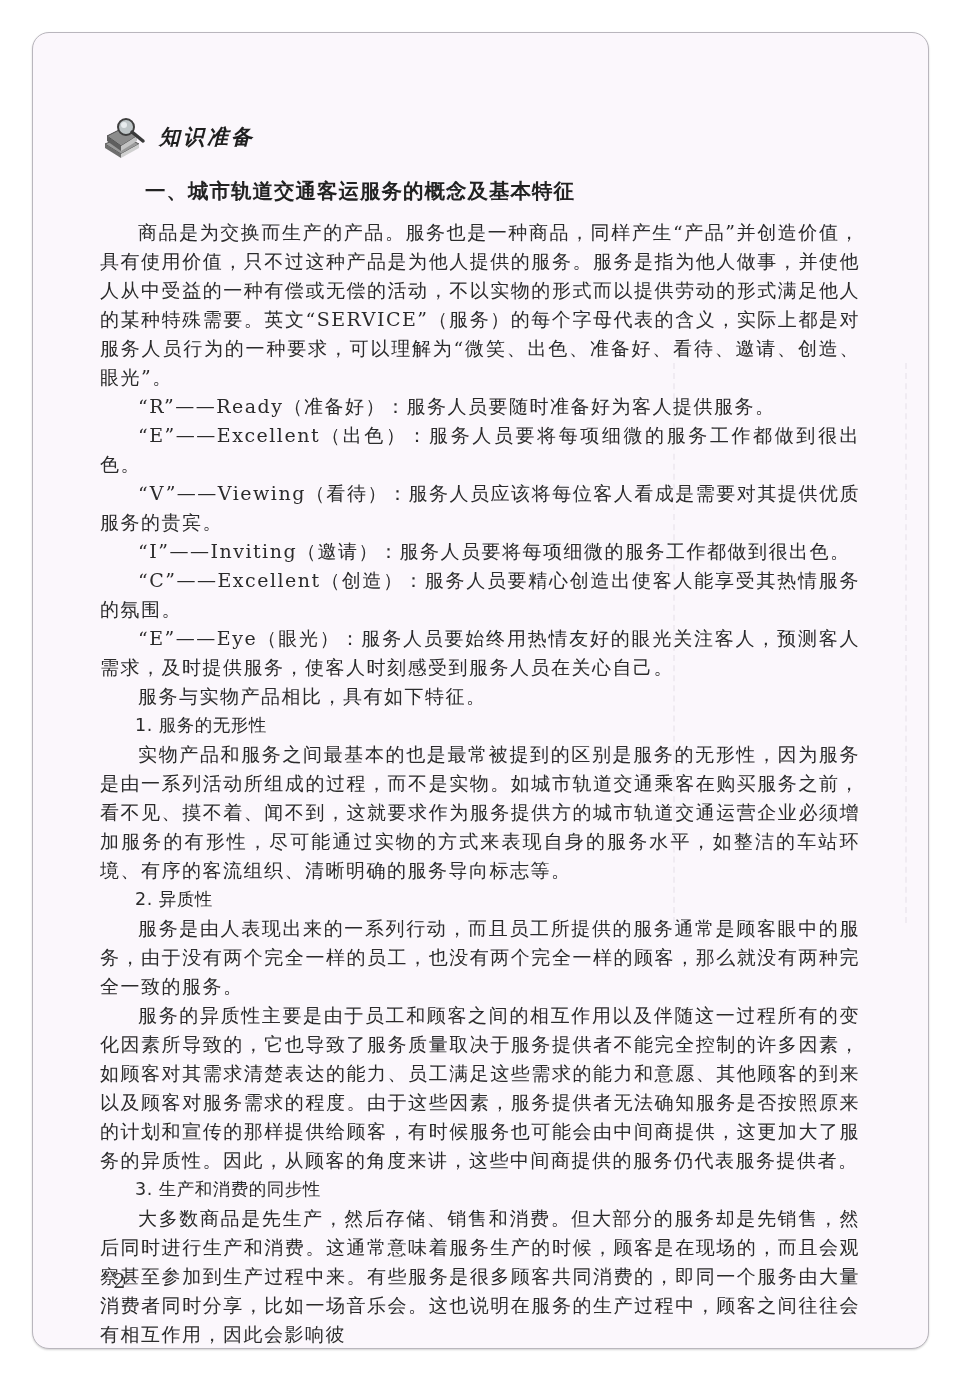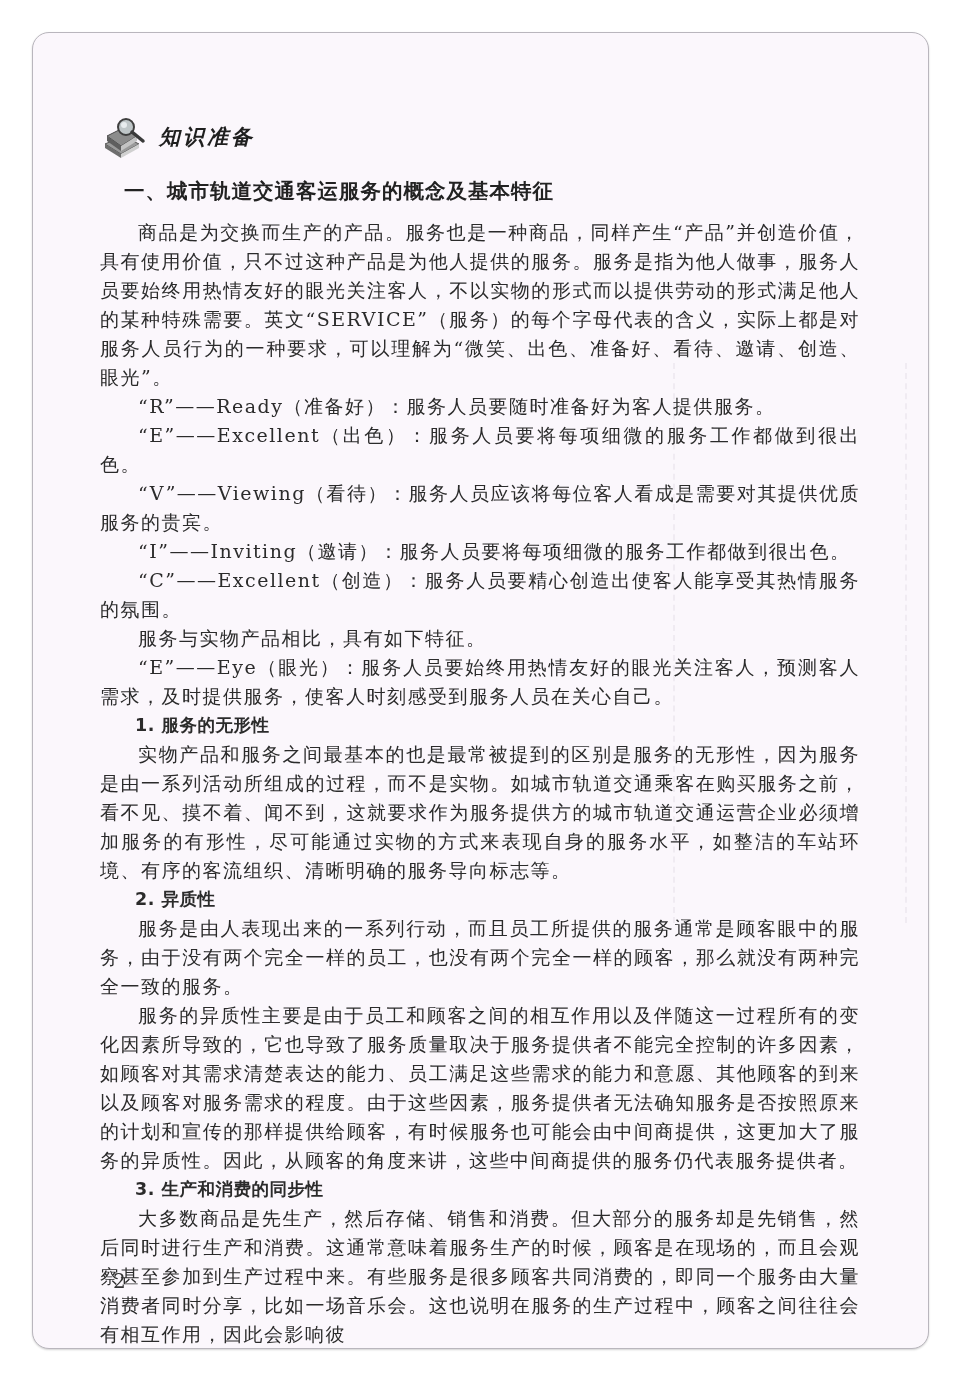--- a/index.html
+++ b/index.html
@@ -55,21 +55,21 @@
       margin-left: 10px;
       font-family: "DejaVu Serif", serif;
       font-weight: bold;
       font-size: 21px;
       letter-spacing: 3px;
       color: #1f1f1f;
       font-style: italic;
     }
     .section-title {
       position: absolute;
-      left: 91px;
+      left: 112px;
       top: 144px;
       font-family: "DejaVu Sans", "Liberation Sans", sans-serif;
       font-weight: bold;
       font-size: 20.5px;
       letter-spacing: 1px;
       color: #222;
       white-space: nowrap;
     }
     .body-text {
       position: absolute;
@@ -80,21 +80,21 @@
       line-height: 29px;
       letter-spacing: 1.5px;
       text-align: justify;
     }
     .body-text p {
       margin: 0;
       text-indent: 2em;
     }
     .body-text p.sub-heading {
       font-family: "DejaVu Sans", "Liberation Sans", sans-serif;
-      font-weight: bold;
+      font-weight: normal;
       font-size: 17.5px;
       letter-spacing: 0.5px;
     }
     .page-number {
       position: absolute;
       left: 80px;
       top: 1236px;
       font-family: "DejaVu Serif", serif;
       font-size: 20px;
       color: #333;
@@ -121,28 +121,28 @@
         <circle cx="25" cy="11" r="3" fill="#e8ecee"></circle>
         <line x1="33" y1="18" x2="44" y2="27" stroke="#3a3a3a" stroke-width="3.5" stroke-linecap="round"></line>
       </svg>
     </span>
     <span class="header-label">知识准备</span>
   </div>
 
   <div class="section-title">一、城市轨道交通客运服务的概念及基本特征</div>
 
   <div class="body-text">
-    <p>商品是为交换而生产的产品。服务也是一种商品，同样产生“产品”并创造价值，具有使用价值，只不过这种产品是为他人提供的服务。服务是指为他人做事，服务人员要始终用热情友好的眼光关注客人，不以实物的形式而以提供劳动的形式满足他人的某种特殊需要。英文“SERVICE”（服务）的每个字母代表的含义，实际上都是对服务人员行为的一种要求，可以理解为“微笑、出色、准备好、看待、邀请、创造、眼光”。</p>
+    <p>商品是为交换而生产的产品。服务也是一种商品，同样产生“产品”并创造价值，具有使用价值，只不过这种产品是为他人提供的服务。服务是指为他人做事，并使他人从中受益的一种有偿或无偿的活动，不以实物的形式而以提供劳动的形式满足他人的某种特殊需要。英文“SERVICE”（服务）的每个字母代表的含义，实际上都是对服务人员行为的一种要求，可以理解为“微笑、出色、准备好、看待、邀请、创造、眼光”。</p>
     <p>“R”——Ready（准备好）：服务人员要随时准备好为客人提供服务。</p>
     <p>“E”——Excellent（出色）：服务人员要将每项细微的服务工作都做到很出色。</p>
     <p>“V”——Viewing（看待）：服务人员应该将每位客人看成是需要对其提供优质服务的贵宾。</p>
     <p>“I”——Inviting（邀请）：服务人员要将每项细微的服务工作都做到很出色。</p>
     <p>“C”——Excellent（创造）：服务人员要精心创造出使客人能享受其热情服务的氛围。</p>
+    <p>“E”——Eye（眼光）：服务人员要始终用热情友好的眼光关注客人，预测客人需求，及时提供服务，使客人时刻感受到服务人员在关心自己。</p>
     <p>服务与实物产品相比，具有如下特征。</p>
-    <p>“E”——Eye（眼光）：服务人员要始终用热情友好的眼光关注客人，预测客人需求，及时提供服务，使客人时刻感受到服务人员在关心自己。</p>
     <p class="sub-heading">1. 服务的无形性</p>
     <p>实物产品和服务之间最基本的也是最常被提到的区别是服务的无形性，因为服务是由一系列活动所组成的过程，而不是实物。如城市轨道交通乘客在购买服务之前，看不见、摸不着、闻不到，这就要求作为服务提供方的城市轨道交通运营企业必须增加服务的有形性，尽可能通过实物的方式来表现自身的服务水平，如整洁的车站环境、有序的客流组织、清晰明确的服务导向标志等。</p>
     <p class="sub-heading">2. 异质性</p>
     <p>服务是由人表现出来的一系列行动，而且员工所提供的服务通常是顾客眼中的服务，由于没有两个完全一样的员工，也没有两个完全一样的顾客，那么就没有两种完全一致的服务。</p>
     <p>服务的异质性主要是由于员工和顾客之间的相互作用以及伴随这一过程所有的变化因素所导致的，它也导致了服务质量取决于服务提供者不能完全控制的许多因素，如顾客对其需求清楚表达的能力、员工满足这些需求的能力和意愿、其他顾客的到来以及顾客对服务需求的程度。由于这些因素，服务提供者无法确知服务是否按照原来的计划和宣传的那样提供给顾客，有时候服务也可能会由中间商提供，这更加大了服务的异质性。因此，从顾客的角度来讲，这些中间商提供的服务仍代表服务提供者。</p>
     <p class="sub-heading">3. 生产和消费的同步性</p>
     <p>大多数商品是先生产，然后存储、销售和消费。但大部分的服务却是先销售，然后同时进行生产和消费。这通常意味着服务生产的时候，顾客是在现场的，而且会观察甚至参加到生产过程中来。有些服务是很多顾客共同消费的，即同一个服务由大量消费者同时分享，比如一场音乐会。这也说明在服务的生产过程中，顾客之间往往会有相互作用，因此会影响彼</p>
   </div>
 
   <div class="page-number">2</div>

